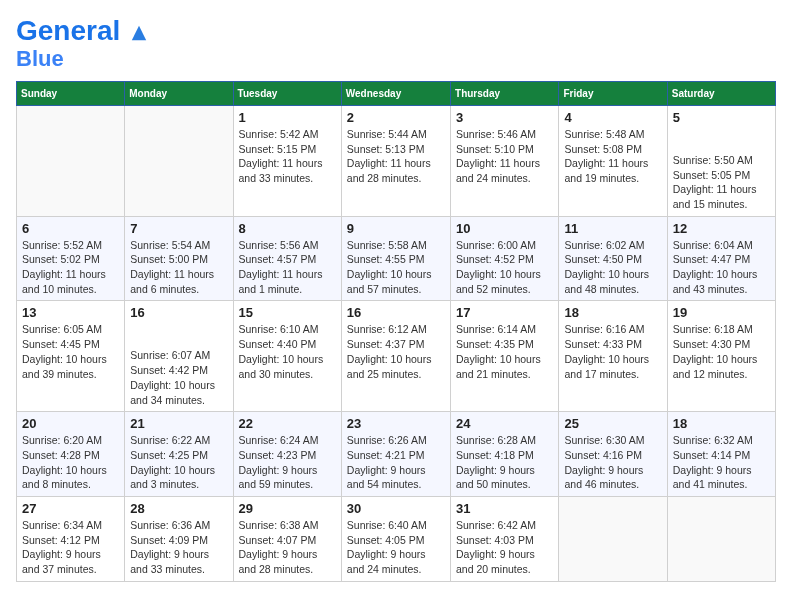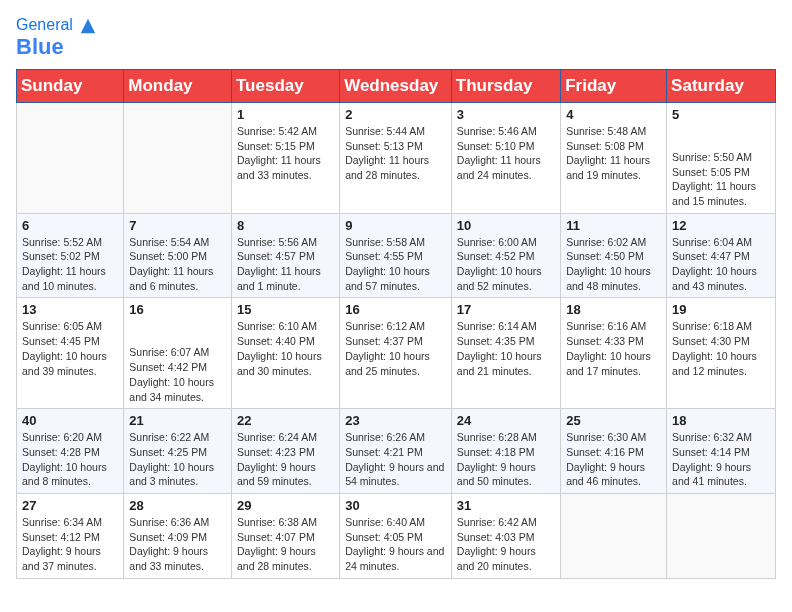--- a/index.html
+++ b/index.html
@@ -14,22 +14,22 @@
       display: flex;
       justify-content: space-between;
       align-items: flex-start;
       margin-bottom: 10px;
     }
     .logo {
       display: flex;
       align-items: center;
     }
     .logo-text {
-      font-size: 16px;
-      font-weight: normal;
+      font-size: 28px;
+      font-weight: bold;
       color: #1a1a2e;
       line-height: 1.1;
     }
     .logo-text span {
       color: #1a73e8;
     }
     .logo-icon {
       width: 18px;
       height: 18px;
       margin-left: 2px;
@@ -46,25 +46,25 @@
       font-size: 16px;
       color: #444;
       font-weight: normal;
     }
     .calendar {
       width: 100%;
       border-collapse: collapse;
       font-size: 11px;
     }
     .calendar thead tr th {
-      background: #ef4444;
+      background: #15803d;
       color: #fff;
       padding: 6px 4px;
       text-align: left;
-      font-size: 17px;
+      font-size: 10px;
       font-weight: bold;
       border: 1px solid #2a5fa8;
     }
     .calendar tbody tr td {
       border: 1px solid #d0d0d0;
       vertical-align: top;
       padding: 4px 5px;
       width: 113px;
       min-height: 80px;
       background: #fff;
@@ -241,21 +241,21 @@
         </td>
         <td>
           <span class="day-num">19</span>
           <div class="day-info" style="white-space: pre-line;">Sunrise: 6:18 AM
 Sunset: 4:30 PM
 Daylight: 10 hours and 12 minutes.</div>
         </td>
       </tr>
       <tr>
         <td>
-          <span class="day-num">40</span>
+          <span class="day-num">20</span>
           <div class="day-info" style="white-space: pre-line;">Sunrise: 6:20 AM
 Sunset: 4:28 PM
 Daylight: 10 hours and 8 minutes.</div>
         </td>
         <td>
           <span class="day-num">21</span>
           <div class="day-info" style="white-space: pre-line;">Sunrise: 6:22 AM
 Sunset: 4:25 PM
 Daylight: 10 hours and 3 minutes.</div>
         </td>

